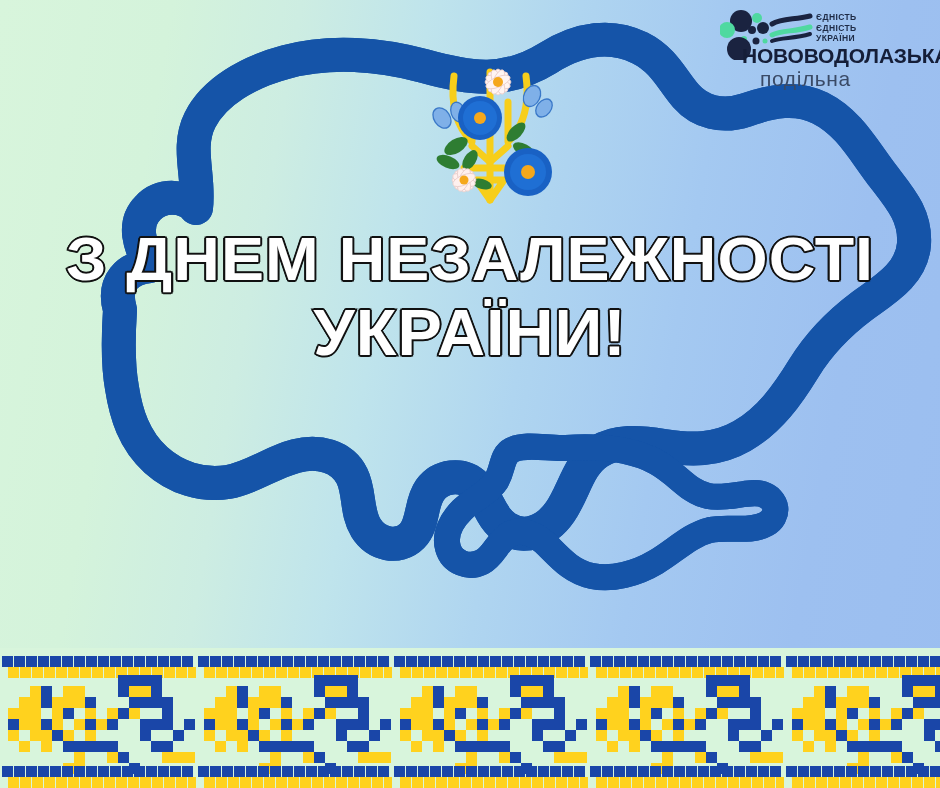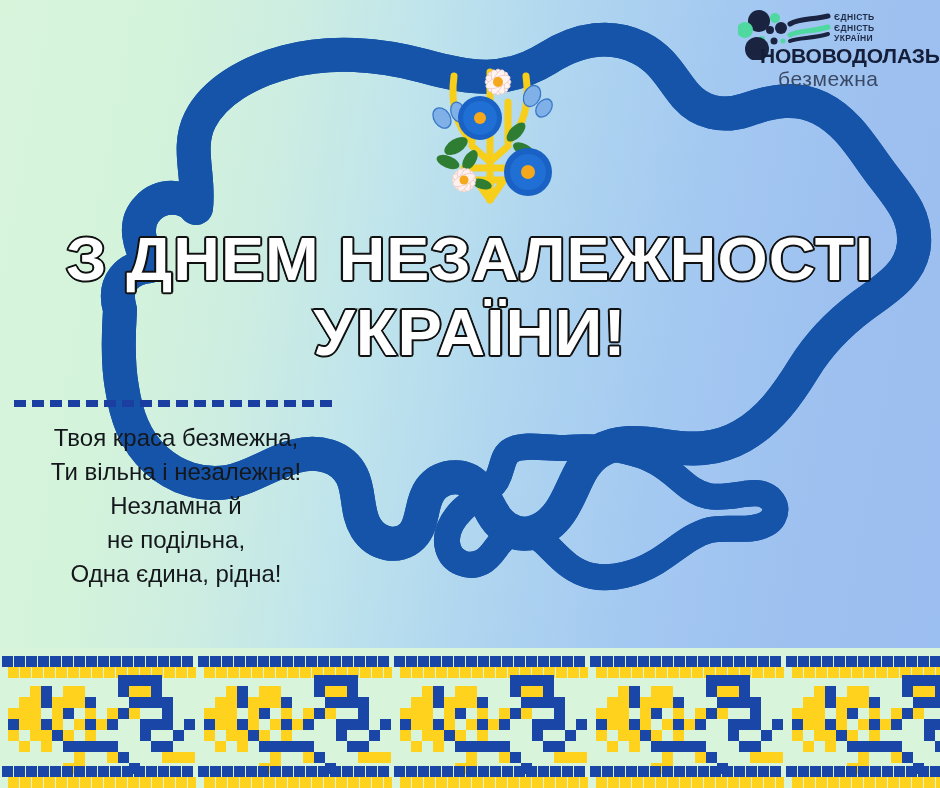--- a/index.html
+++ b/index.html
@@ -59,21 +59,21 @@
   }
   .poem-line {
     font-size:24px;
     line-height:34px;
     color:#14181c;
     text-align:center;
     font-family:"Liberation Sans", sans-serif;
   }
   
   #logo {
-    position:absolute; right:12px; top:8px;
+    position:absolute; right:30px; top:8px;
     width:190px; height:86px;
   }
   #logo-mark { position:absolute; left:0; top:0; width:94px; height:52px; }
   #logo-tag {
     position:absolute; left:96px; top:4px;
     line-height:10.5px;
   }
   .tagline-line {
     font-size:8.5px; font-weight:bold; color:#1D2A45;
     letter-spacing:0.4px;
@@ -235,28 +235,20 @@
         </g>
       </g>
     </svg>
   </div>
 
   <div id="title-block">
     <div class="title-line l1">З ДНЕМ НЕЗАЛЕЖНОСТІ</div>
     <div class="title-line l2">УКРАЇНИ!</div>
   </div>
 
-  <div id="poem-block">
-    <div id="poem-rule"></div>
-    <div class="poem-line">Твоя краса безмежна,</div>
-    <div class="poem-line">Ти вільна і незалежна!</div>
-    <div class="poem-line">Незламна й</div>
-    <div class="poem-line">не подільна,</div>
-    <div class="poem-line">Одна єдина, рідна!</div>
-  </div>
 
   <div id="logo">
     <div id="logo-mark">
       <svg viewBox="0 0 94 52" xmlns="http://www.w3.org/2000/svg">
         <circle cx="21" cy="13" r="11" fill="#1A2340"></circle>
         <circle cx="7" cy="22" r="8" fill="#4FD9A0"></circle>
         <circle cx="37" cy="10" r="5" fill="#4FD9A0"></circle>
         <circle cx="32" cy="22" r="4" fill="#1A2340"></circle>
         <circle cx="43" cy="20" r="6" fill="#1A2340"></circle>
         <circle cx="24" cy="31" r="3" fill="#4FD9A0"></circle>
@@ -267,21 +259,21 @@
         <path d="M52 27 C62 22, 74 24, 90 19" stroke="#4FD9A0" stroke-width="5" fill="none" stroke-linecap="round"></path>
         <path d="M52 33 C62 29, 74 31, 90 26" stroke="#1A2340" stroke-width="4" fill="none" stroke-linecap="round"></path>
       </svg>
     </div>
     <div id="logo-tag">
       <div class="tagline-line">ЄДНІСТЬ</div>
       <div class="tagline-line">ЄДНІСТЬ</div>
       <div class="tagline-line">УКРАЇНИ</div>
     </div>
     <div id="logo-name">НОВОВОДОЛАЗЬКА</div>
-    <div id="logo-sub">безмежна</div>
+    <div id="logo-sub">подільна</div>
   </div>
 
   <div id="border-strip">
     <svg viewBox="0 0 940 140" xmlns="http://www.w3.org/2000/svg" shape-rendering="crispEdges">
       <defs>
         <pattern id="vysh" x="0" y="0" width="196" height="140" patternUnits="userSpaceOnUse">
           <rect width="196" height="140" fill="#D8F5DC"></rect>
 
           <g fill="#1A46A8">
             <rect x="2" y="8" width="11" height="11"></rect>

